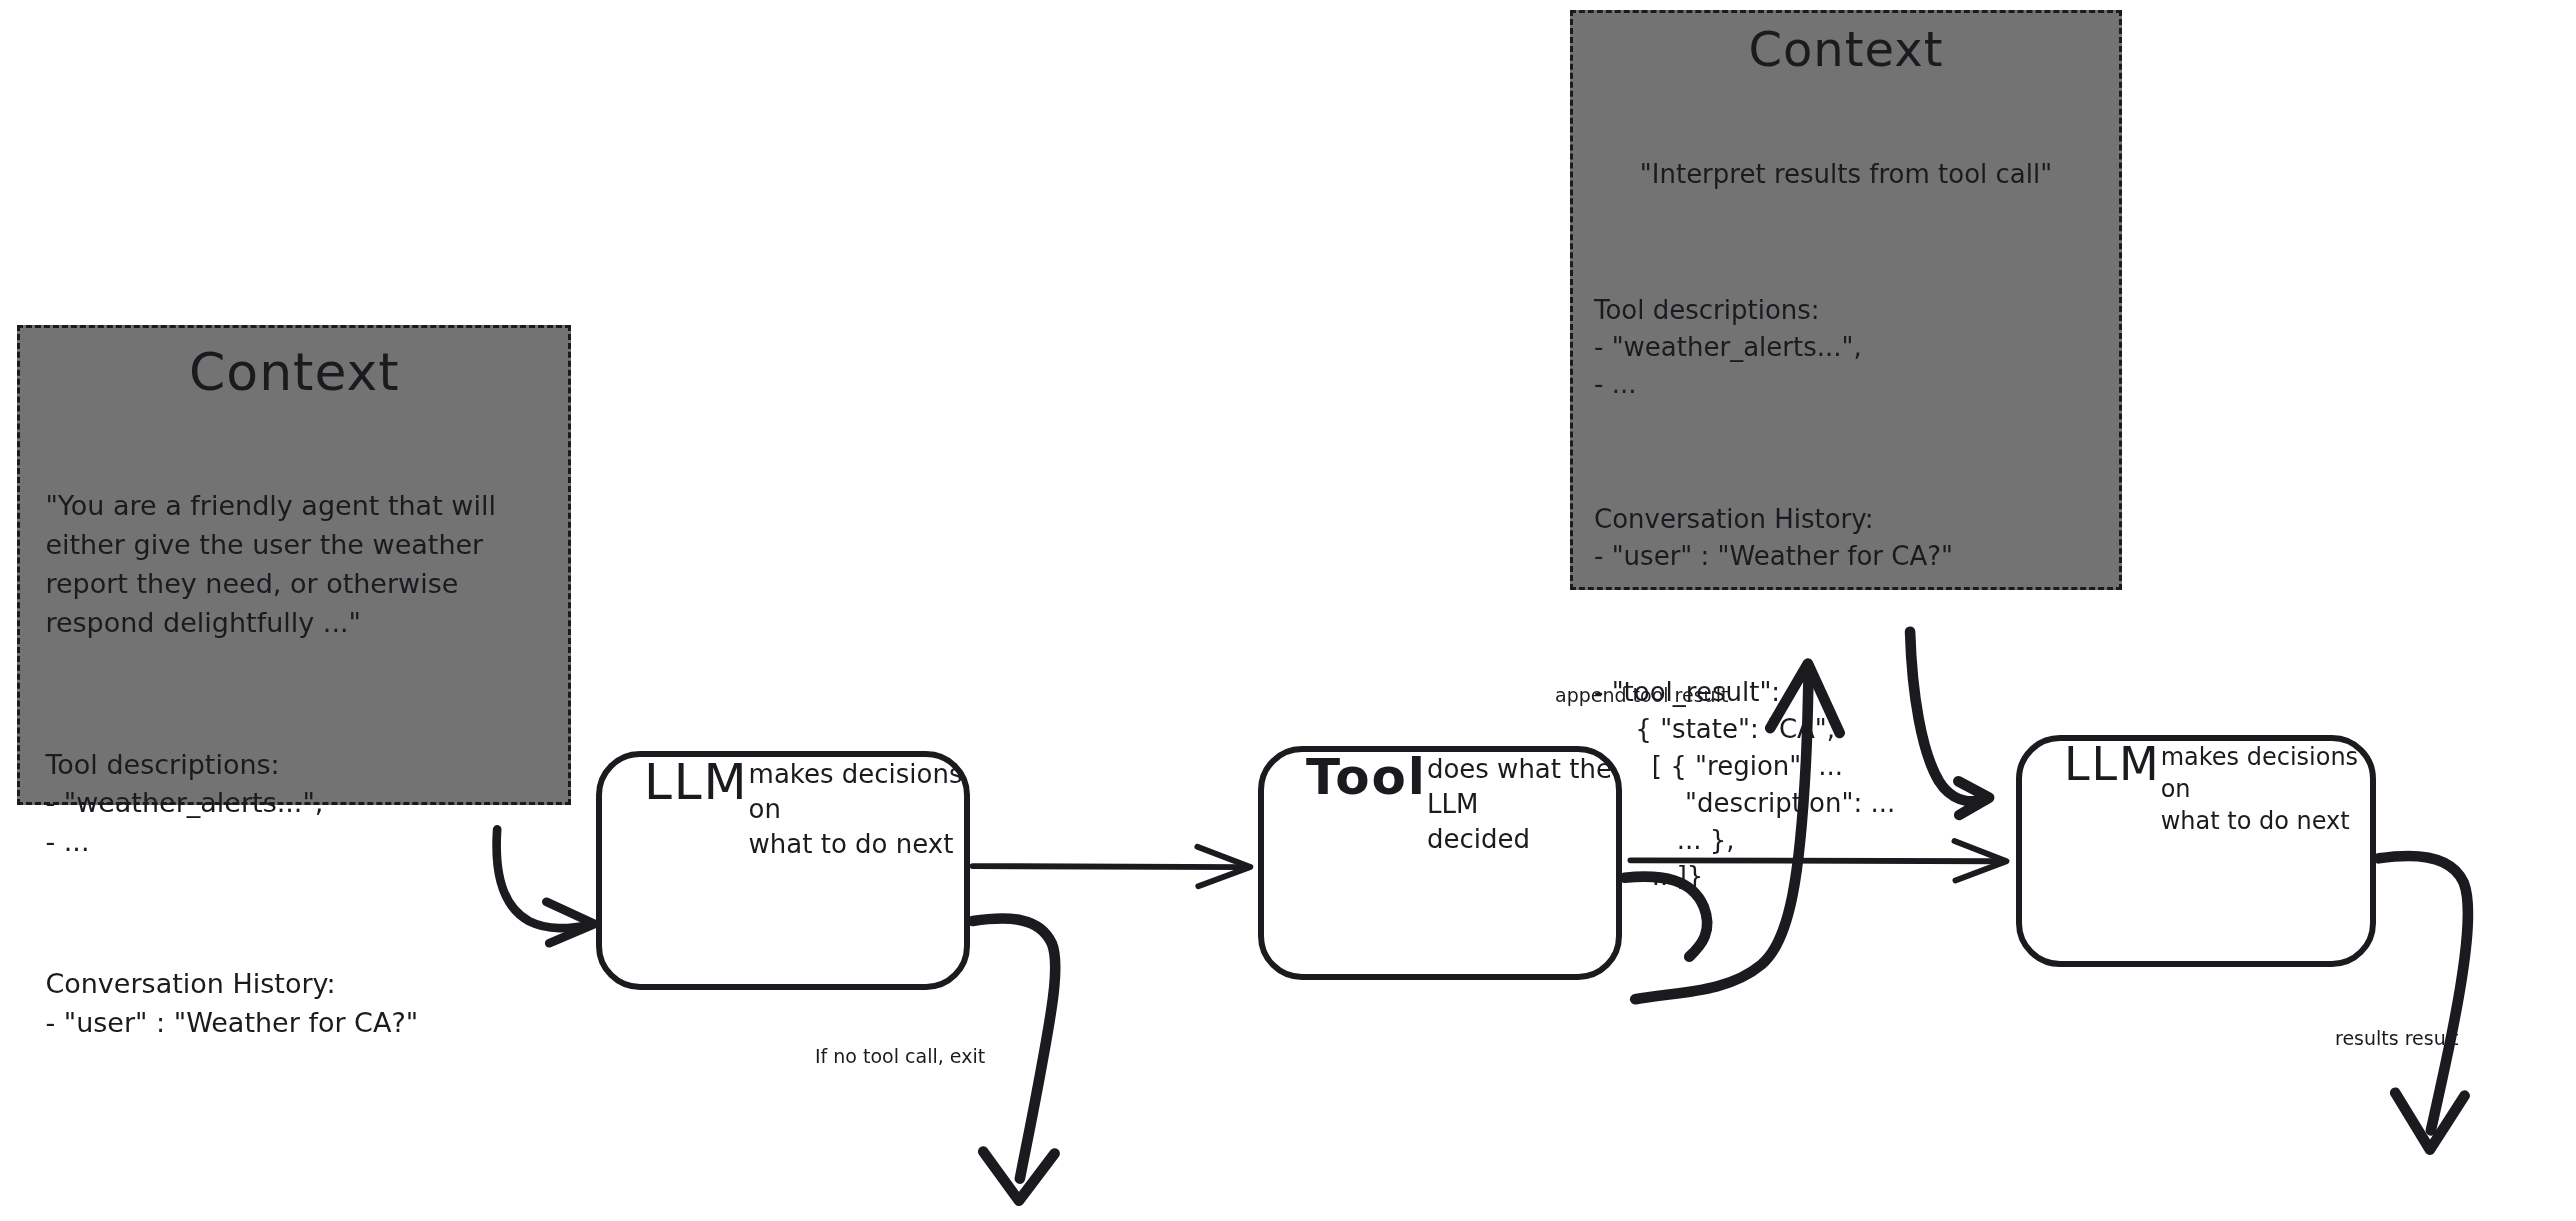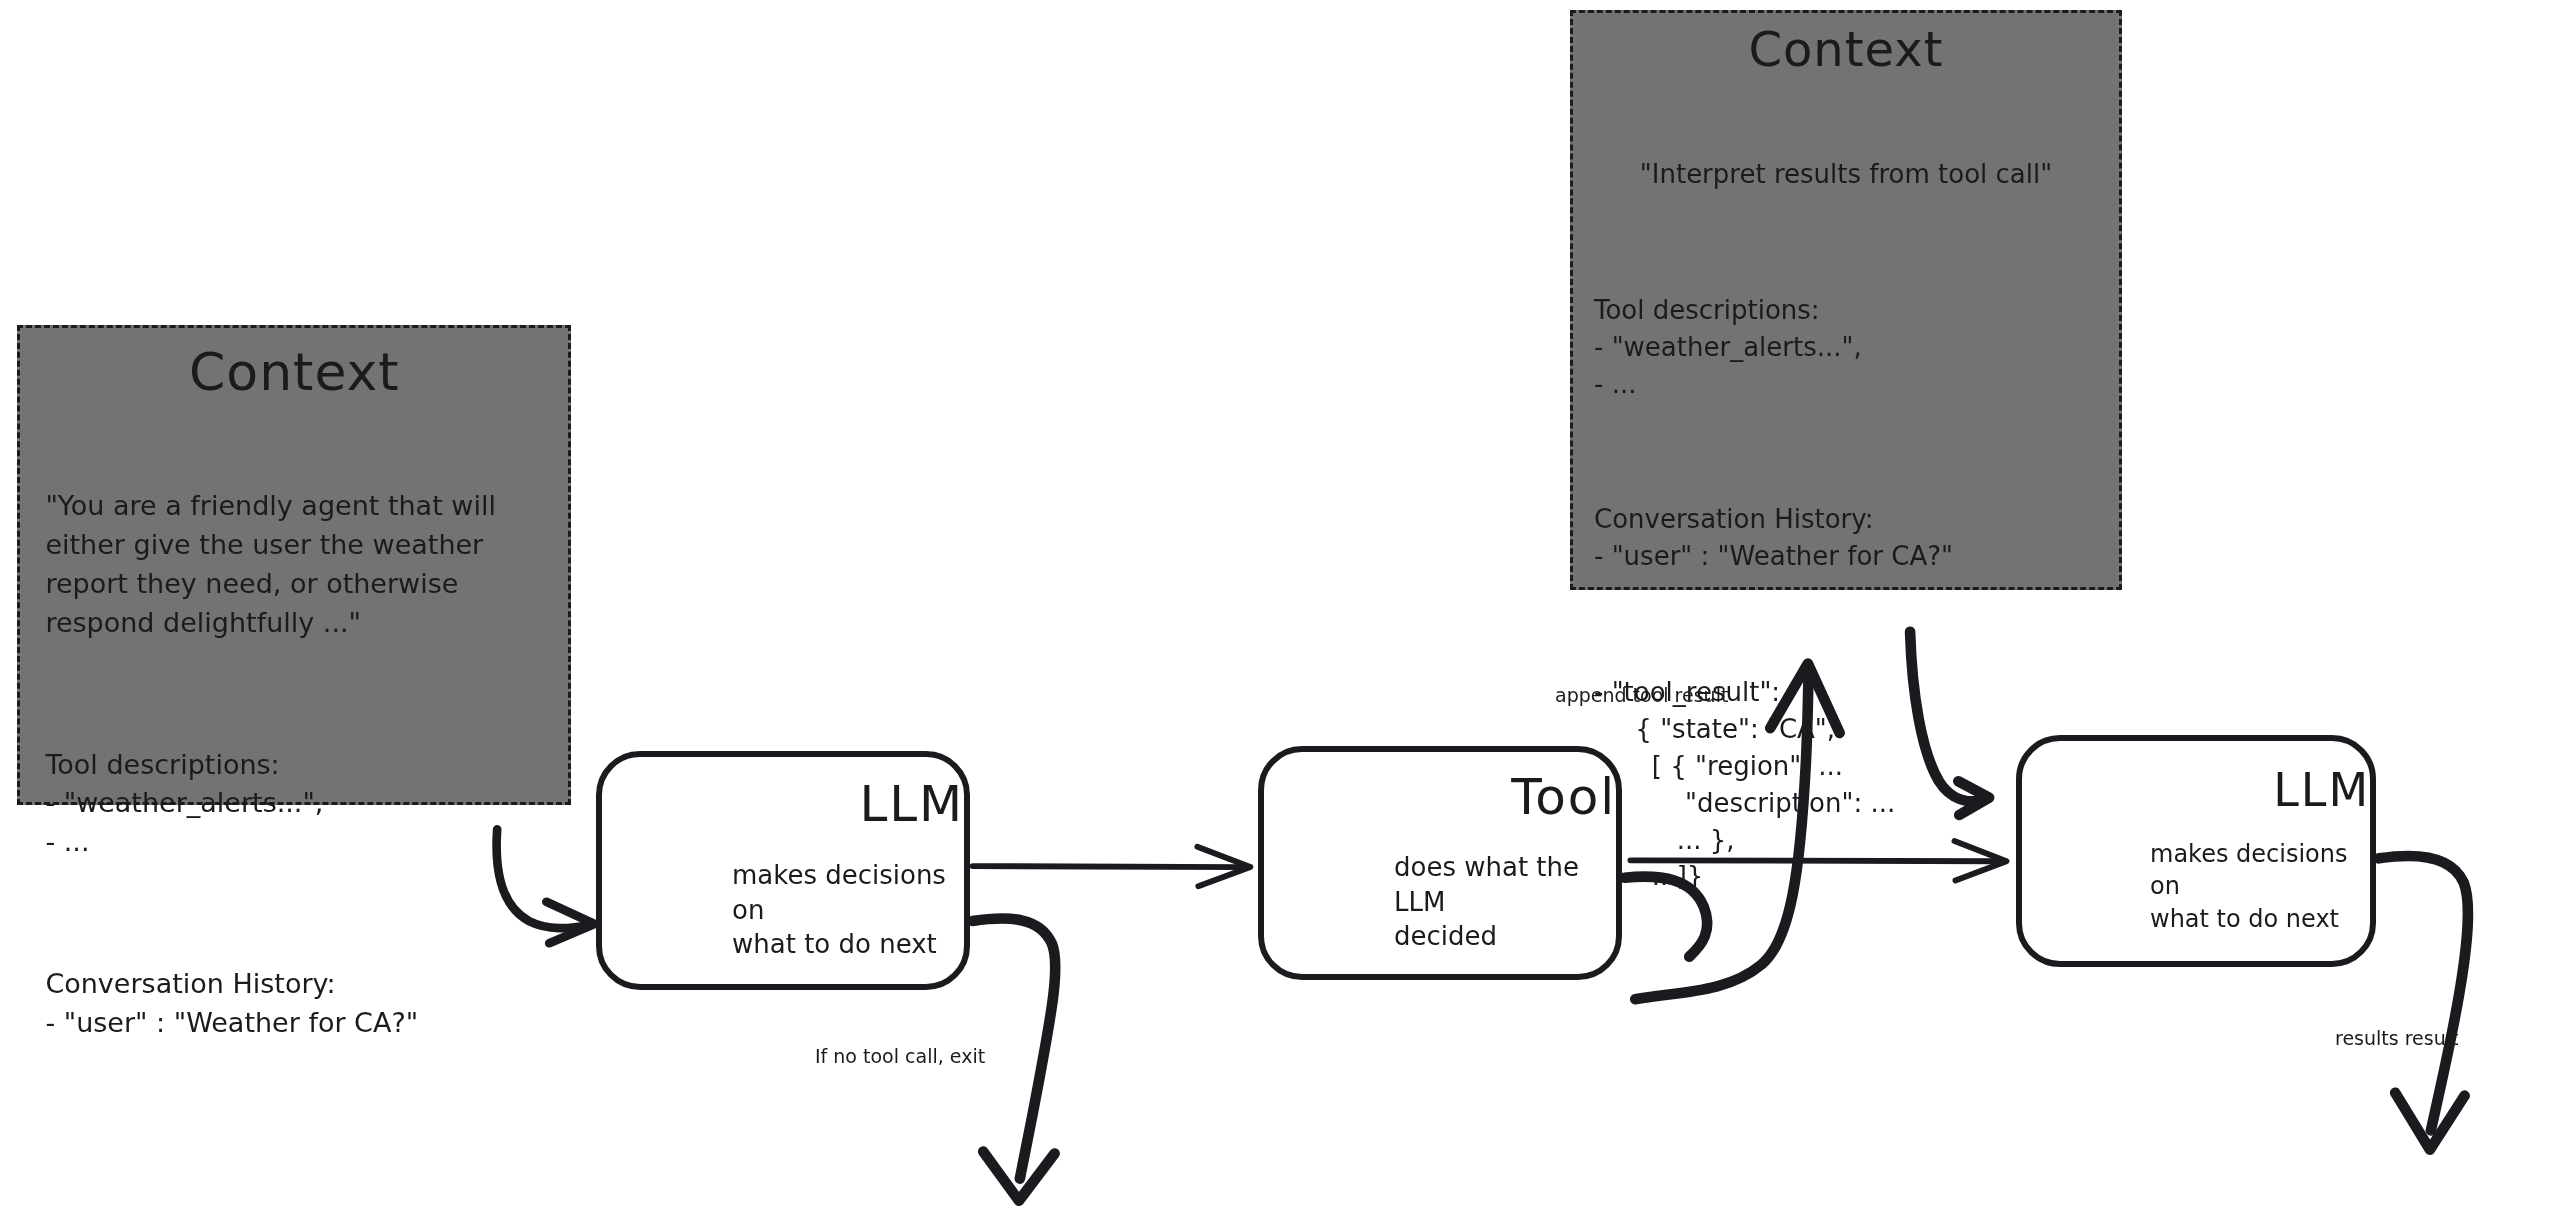--- a/index.html
+++ b/index.html
@@ -42,34 +42,34 @@
   #ctx-right .ctx-title{font-size:48px;margin:11.6px 0 7.7px 0;}
   #ctx-right .ctx-body{font-size:26px;line-height:1.42;padding:0 21px 5.8px 21px;}
 
   
   .node{
     position:absolute;
     border:6.8px solid #1b1b1f;
     border-radius:44px;
     background:#ffffff;
     box-sizing:border-box;
-    display:flex;flex-direction:column;
-    align-items:flex-end;justify-content:center;
+    display:flex;flex-direction:row;
+    align-items:flex-start;justify-content:center;
     text-align:center;
     padding-left:42px;
   }
   .node-title{font-size:50px;line-height:1;letter-spacing:1.9px;margin-bottom:29px;}
   .node-sub{font-size:26px;line-height:1.34;white-space:pre-line;}
 
   #node-llm-1{left:596px;top:751px;width:374px;height:239px;}
   #node-tool{left:1258px;top:746px;width:364px;height:234px;}
   #node-llm-2{left:2016px;top:735px;width:360px;height:232px;}
   #node-llm-2 .node-title{font-size:46px;margin-bottom:25px;}
   #node-llm-2 .node-sub{font-size:24px;}
-  #node-tool .node-title{margin-bottom:28px;}
+  #node-tool .node-title{margin-bottom:28px;font-weight:bold;}
   #node-tool .node-sub{text-align:left;}
   #node-tool .node-sub-wrap{width:222px;text-align:left;}
   #node-llm-1 .node-sub-wrap{width:232px;text-align:left;}
   #node-llm-2 .node-sub-wrap{width:220px;text-align:left;}
 
   
   .edge-label{
     position:absolute;
     font-size:19px;
     line-height:1.2;

